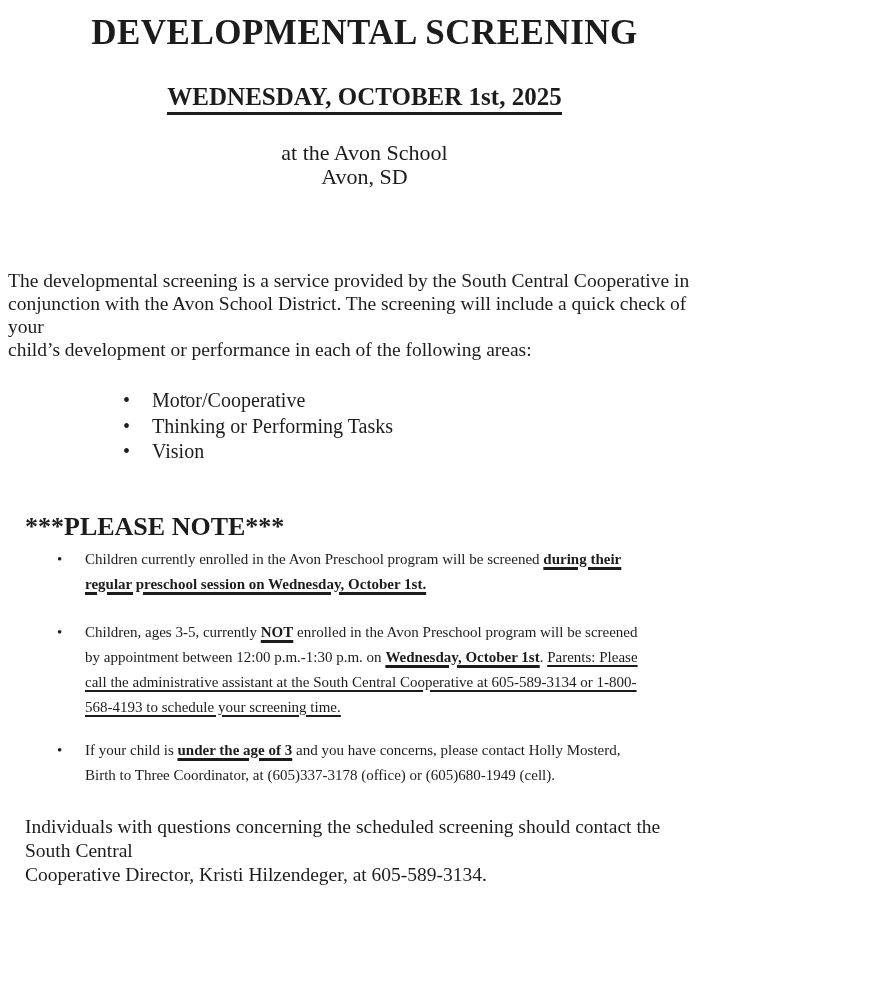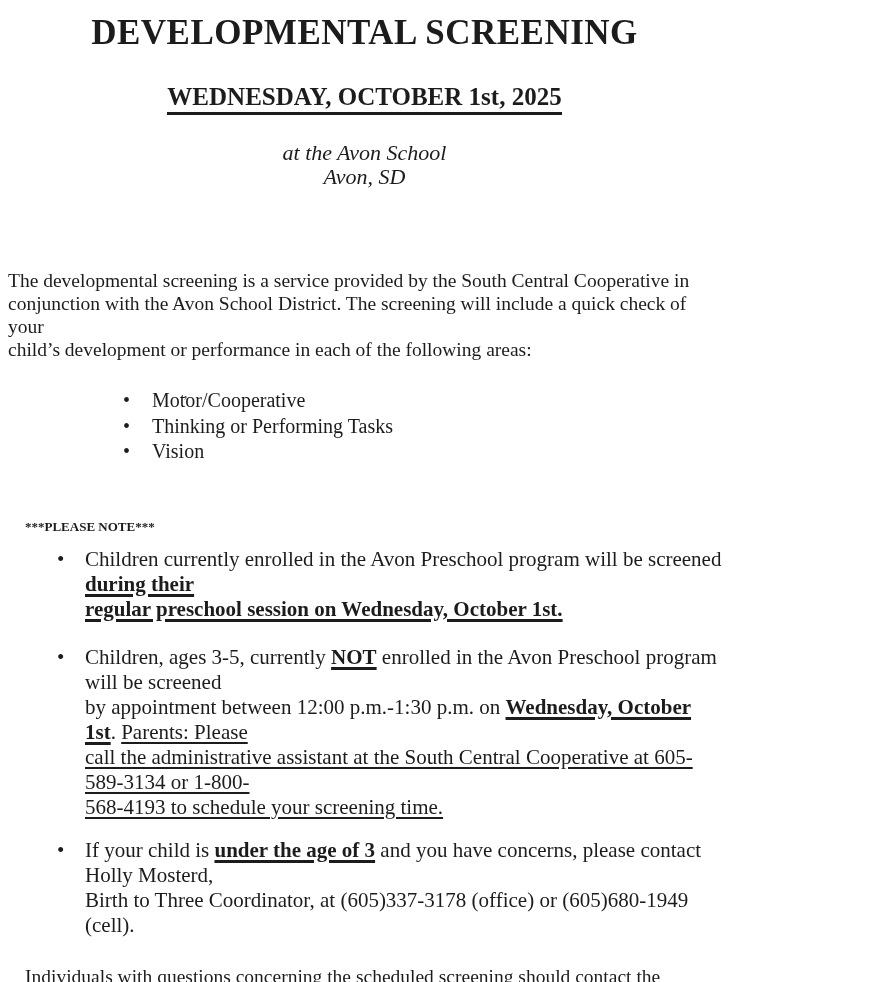--- a/index.html
+++ b/index.html
@@ -38,21 +38,20 @@
   }
   .dateline {
     display: inline-block;
     font-weight: bold;
     border-bottom: 3px solid #1c1c1c;
     padding-bottom: 2px;
   }
   .loc {
     font-size: 22px;
     line-height: 24px;
-    font-style: italic;
   }
   .loc-1 { margin-top: 26px; }
   
   .intro {
     margin: 80px 30px 0 8px;
     font-size: 19.5px;
     line-height: 23px;
     white-space: pre-line;
   }
   .artifact {
@@ -67,40 +66,40 @@
     margin: 27px 0 0 123px;
     padding: 0;
     font-size: 20px;
     line-height: 25.5px;
   }
   ul.areas li { position: relative; padding-left: 29px; }
   ul.notes {
     list-style: none;
     margin: 9px 7px 0 57px;
     padding: 0;
-    font-size: 21px;
+    font-size: 15px;
     line-height: 25px;
   }
   ul.notes li {
     position: relative;
     padding-left: 28px;
     white-space: pre-line;
     max-width: 760px;
   }
   ul.notes li + li { margin-top: 23px; }
   ul.notes li.gap-sm { margin-top: 18px; }
   .dot::before {
     content: "\2022";
     position: absolute;
     left: 0;
     top: 0;
   }
   .note-heading {
     margin: 50px 0 0 25px;
-    font-size: 13px;
+    font-size: 26px;
     line-height: 23px;
     font-weight: bold;
   }
   .closing {
     margin: 27px 35px 0 25px;
     font-size: 19.5px;
     line-height: 24px;
     white-space: pre-line;
   }
   

